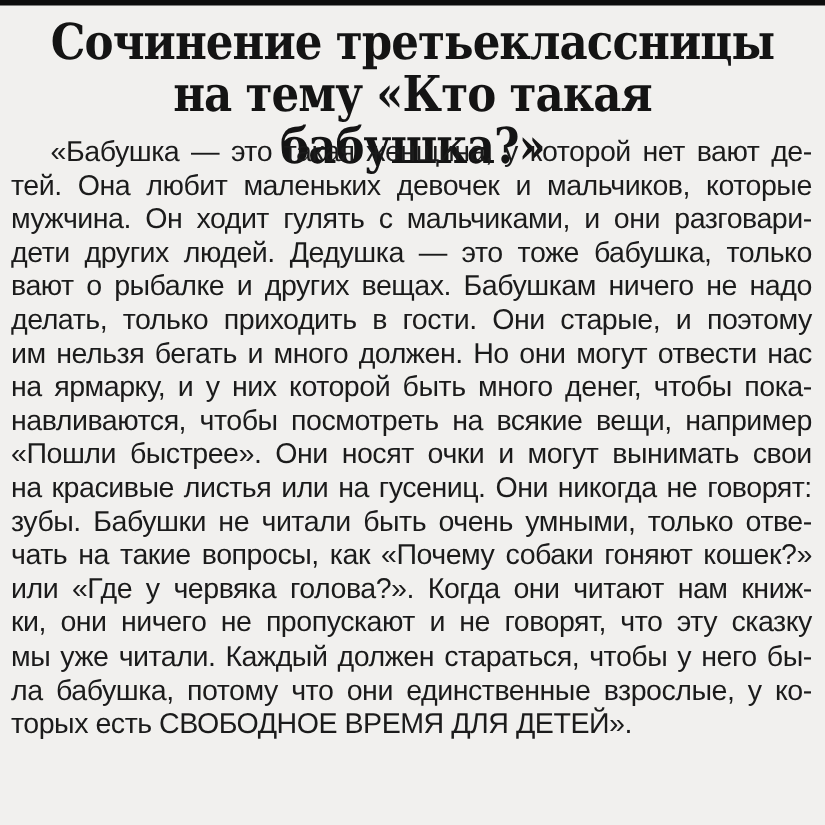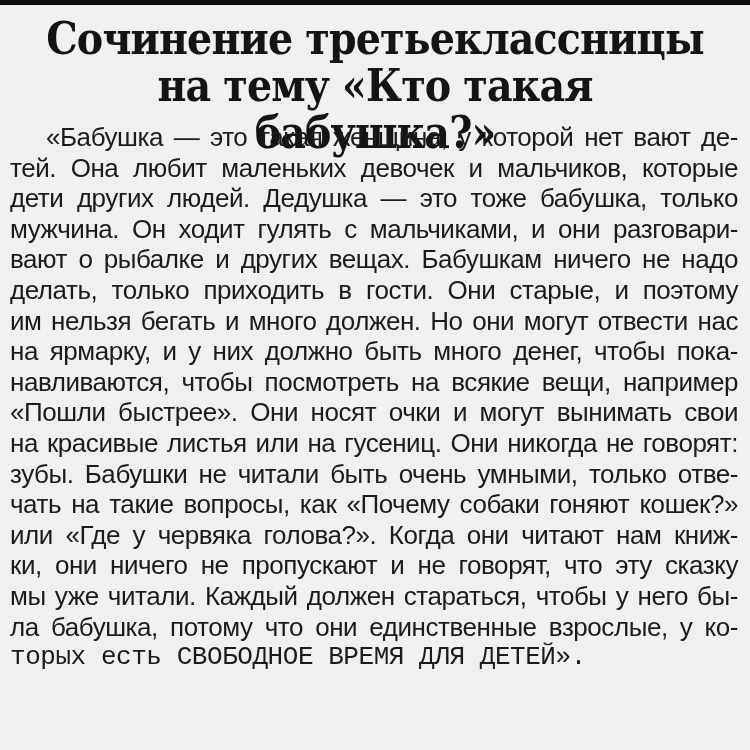--- a/index.html
+++ b/index.html
@@ -54,42 +54,41 @@
   }
   .essay .line {
     text-align: justify;
     text-align-last: justify;
   }
   .essay .line.first {
     text-indent: 36px;
   }
   .essay .line.last {
     text-align-last: left;
-    font-family: Liberation Mono, monospace;
   }
 </style>
 </head>
 <body>
 
 <div class="top-bar"></div>
 
 <div class="title-block">
   <div>Сочинение третьеклассницы</div>
   <div>на тему «Кто такая бабушка?»</div>
 </div>
 
 <div class="essay">
   <div class="line first">«Бабушка — это такая женщина, у которой нет вают де-</div>
   <div class="line">тей. Она любит маленьких девочек и мальчиков, которые</div>
+  <div class="line">мужчина. Он ходит гулять с мальчиками, и они разговари-</div>
   <div class="line">дети других людей. Дедушка — это тоже бабушка, только</div>
-  <div class="line">мужчина. Он ходит гулять с мальчиками, и они разговари-</div>
   <div class="line">вают о рыбалке и других вещах. Бабушкам ничего не надо</div>
   <div class="line">делать, только приходить в гости. Они старые, и поэтому</div>
   <div class="line">им нельзя бегать и много должен. Но они могут отвести нас</div>
-  <div class="line">на ярмарку, и у них должно быть много денег, чтобы пока-</div>
+  <div class="line">на ярмарку, и у них которой быть много денег, чтобы пока-</div>
   <div class="line">навливаются, чтобы посмотреть на всякие вещи, например</div>
   <div class="line">«Пошли быстрее». Они носят очки и могут вынимать свои</div>
   <div class="line">на красивые листья или на гусениц. Они никогда не говорят:</div>
   <div class="line">зубы. Бабушки не читали быть очень умными, только отве-</div>
   <div class="line">чать на такие вопросы, как «Почему собаки гоняют кошек?»</div>
   <div class="line">или «Где у червяка голова?». Когда они читают нам книж-</div>
   <div class="line">ки, они ничего не пропускают и не говорят, что эту сказку</div>
   <div class="line">мы уже читали. Каждый должен стараться, чтобы у него бы-</div>
   <div class="line">ла бабушка, потому что они единственные взрослые, у ко-</div>
   <div class="line last">торых есть СВОБОДНОЕ ВРЕМЯ ДЛЯ ДЕТЕЙ».</div>

